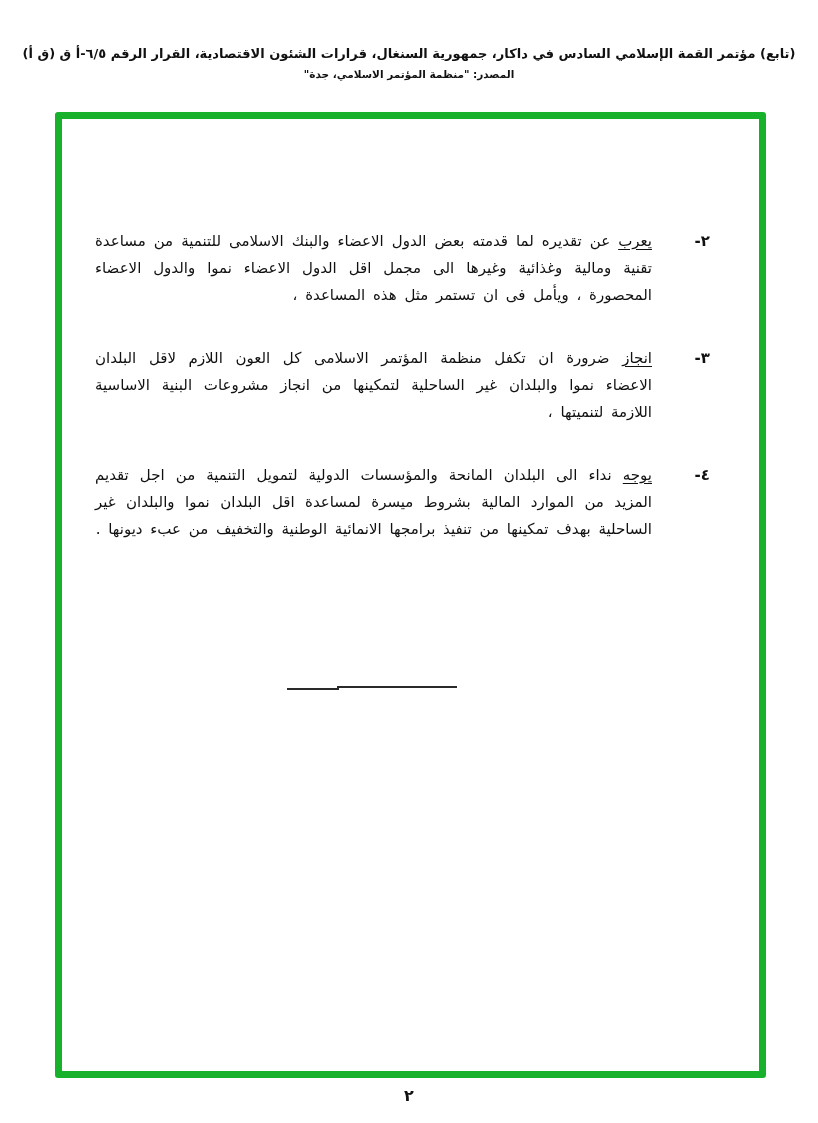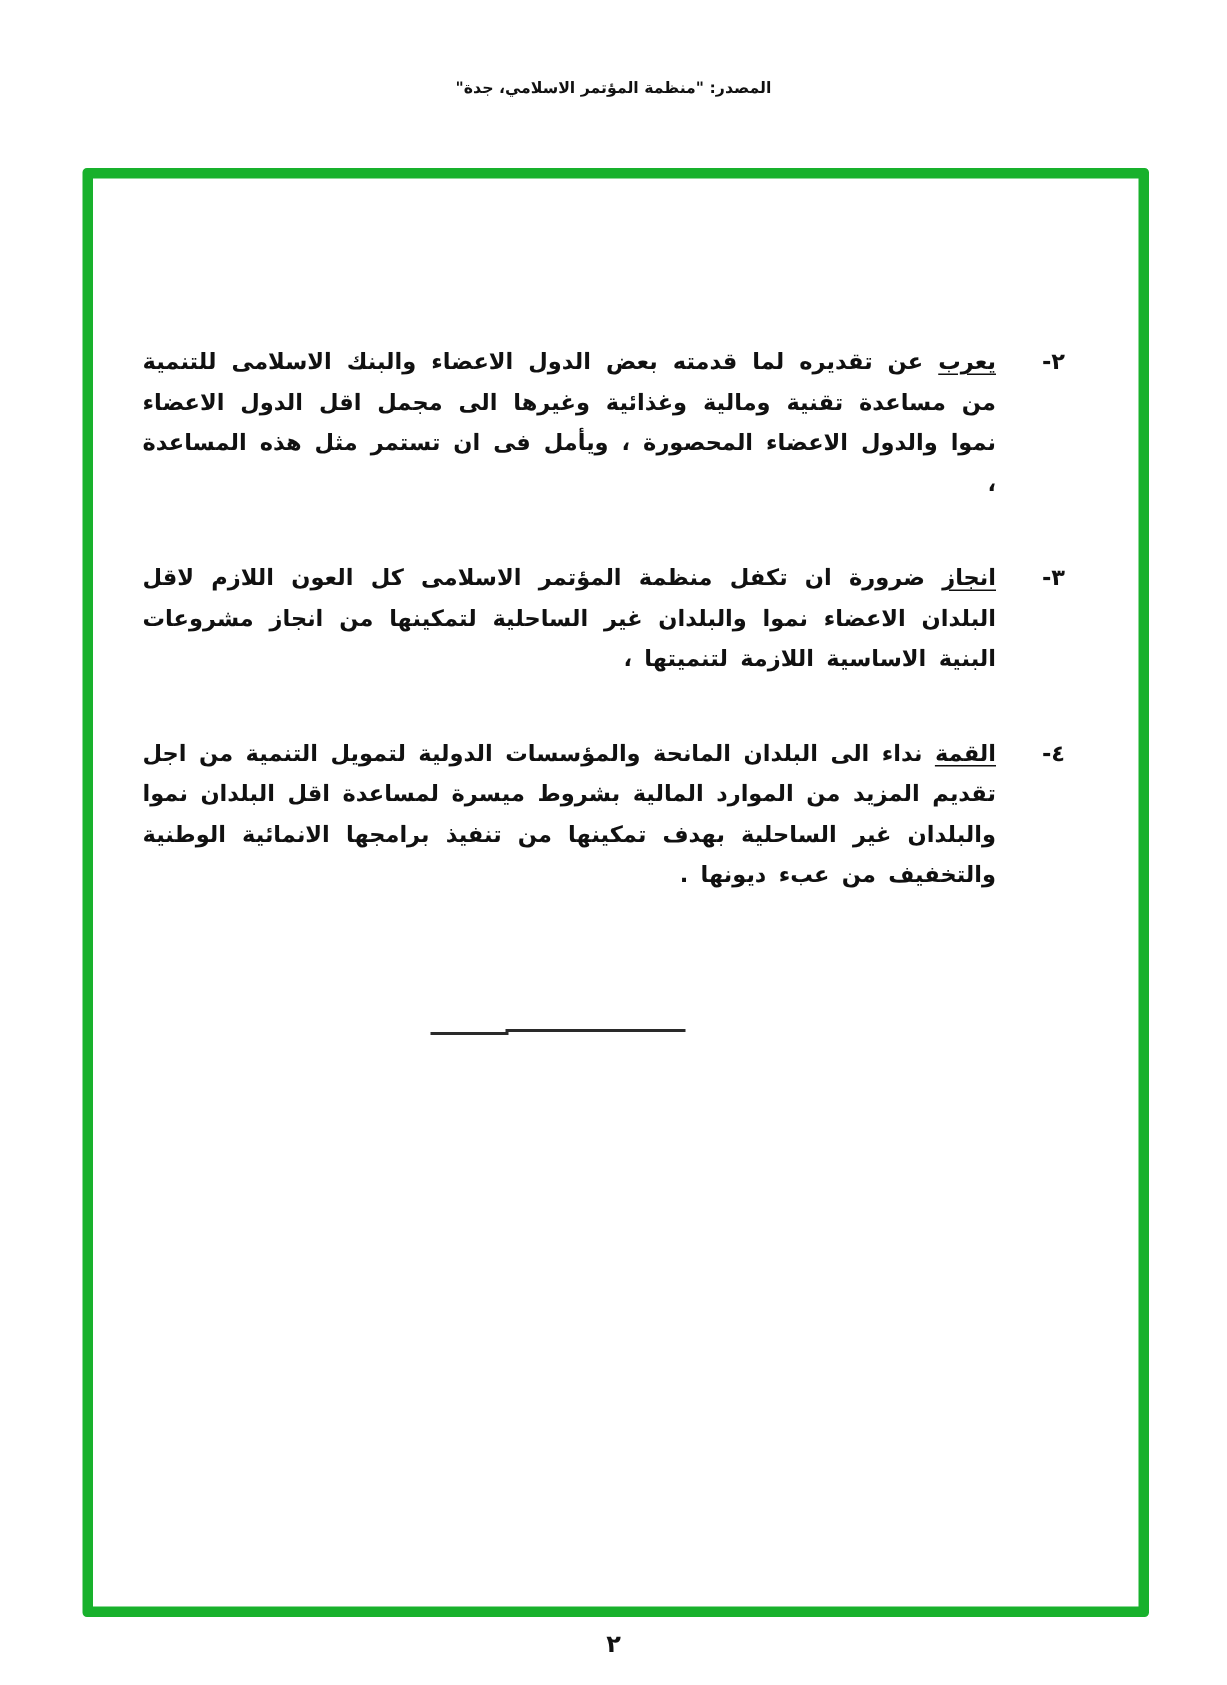--- a/index.html
+++ b/index.html
@@ -65,23 +65,23 @@
   }
   .item-number {
     flex: 0 0 34px;
     font-size: 15px;
     font-weight: bold;
     line-height: 27px;
     text-align: right;
   }
   .item-body {
     flex: 1 1 auto;
-    margin-right: 12px;
+    margin-right: 24px;
     font-size: 15px;
-    font-weight: bold;
+    font-weight: normal;
     line-height: 27px;
     text-align: justify;
     word-spacing: 3px;
   }
   .item-body u {
     text-underline-offset: 3px;
   }
 
   
   .divider-seg {
@@ -102,20 +102,21 @@
     font-size: 16px;
     font-weight: bold;
   }
 </style>
 </head>
 <body>
 
 <div class="page">
 
   <div class="doc-header">
+    <div class="line1">(تابع) مؤتمر القمة الإسلامي السادس في داكار، جمهورية السنغال، قرارات الشئون الاقتصادية، القرار الرقم ٦/٥-أ ق (ق أ)</div>
     <div class="line2">المصدر: "منظمة المؤتمر الاسلامي، جدة"</div>
   </div>
 
   <div class="green-frame"></div>
 
   <div class="items">
 
     <div class="item">
       <div class="item-number">٢-</div>
       <div class="item-body">
@@ -128,21 +129,21 @@
       <div class="item-number">٣-</div>
       <div class="item-body">
         <u>انجاز</u>
         <span>ضرورة ان تكفل منظمة المؤتمر الاسلامى كل العون اللازم لاقل البلدان الاعضاء نموا والبلدان غير الساحلية لتمكينها من انجاز مشروعات البنية الاساسية اللازمة لتنميتها ،</span>
       </div>
     </div>
 
     <div class="item">
       <div class="item-number">٤-</div>
       <div class="item-body">
-        <u>القمة</u>
+        <u>يوجه</u>
         <span>نداء الى البلدان المانحة والمؤسسات الدولية لتمويل التنمية من اجل تقديم المزيد من الموارد المالية بشروط ميسرة لمساعدة اقل البلدان نموا والبلدان غير الساحلية بهدف تمكينها من تنفيذ برامجها الانمائية الوطنية والتخفيف من عبء ديونها .</span>
       </div>
     </div>
 
   </div>
 
   <div class="divider-seg seg1"></div>
   <div class="divider-seg seg2"></div>
 
   <div class="page-number">٢</div>

